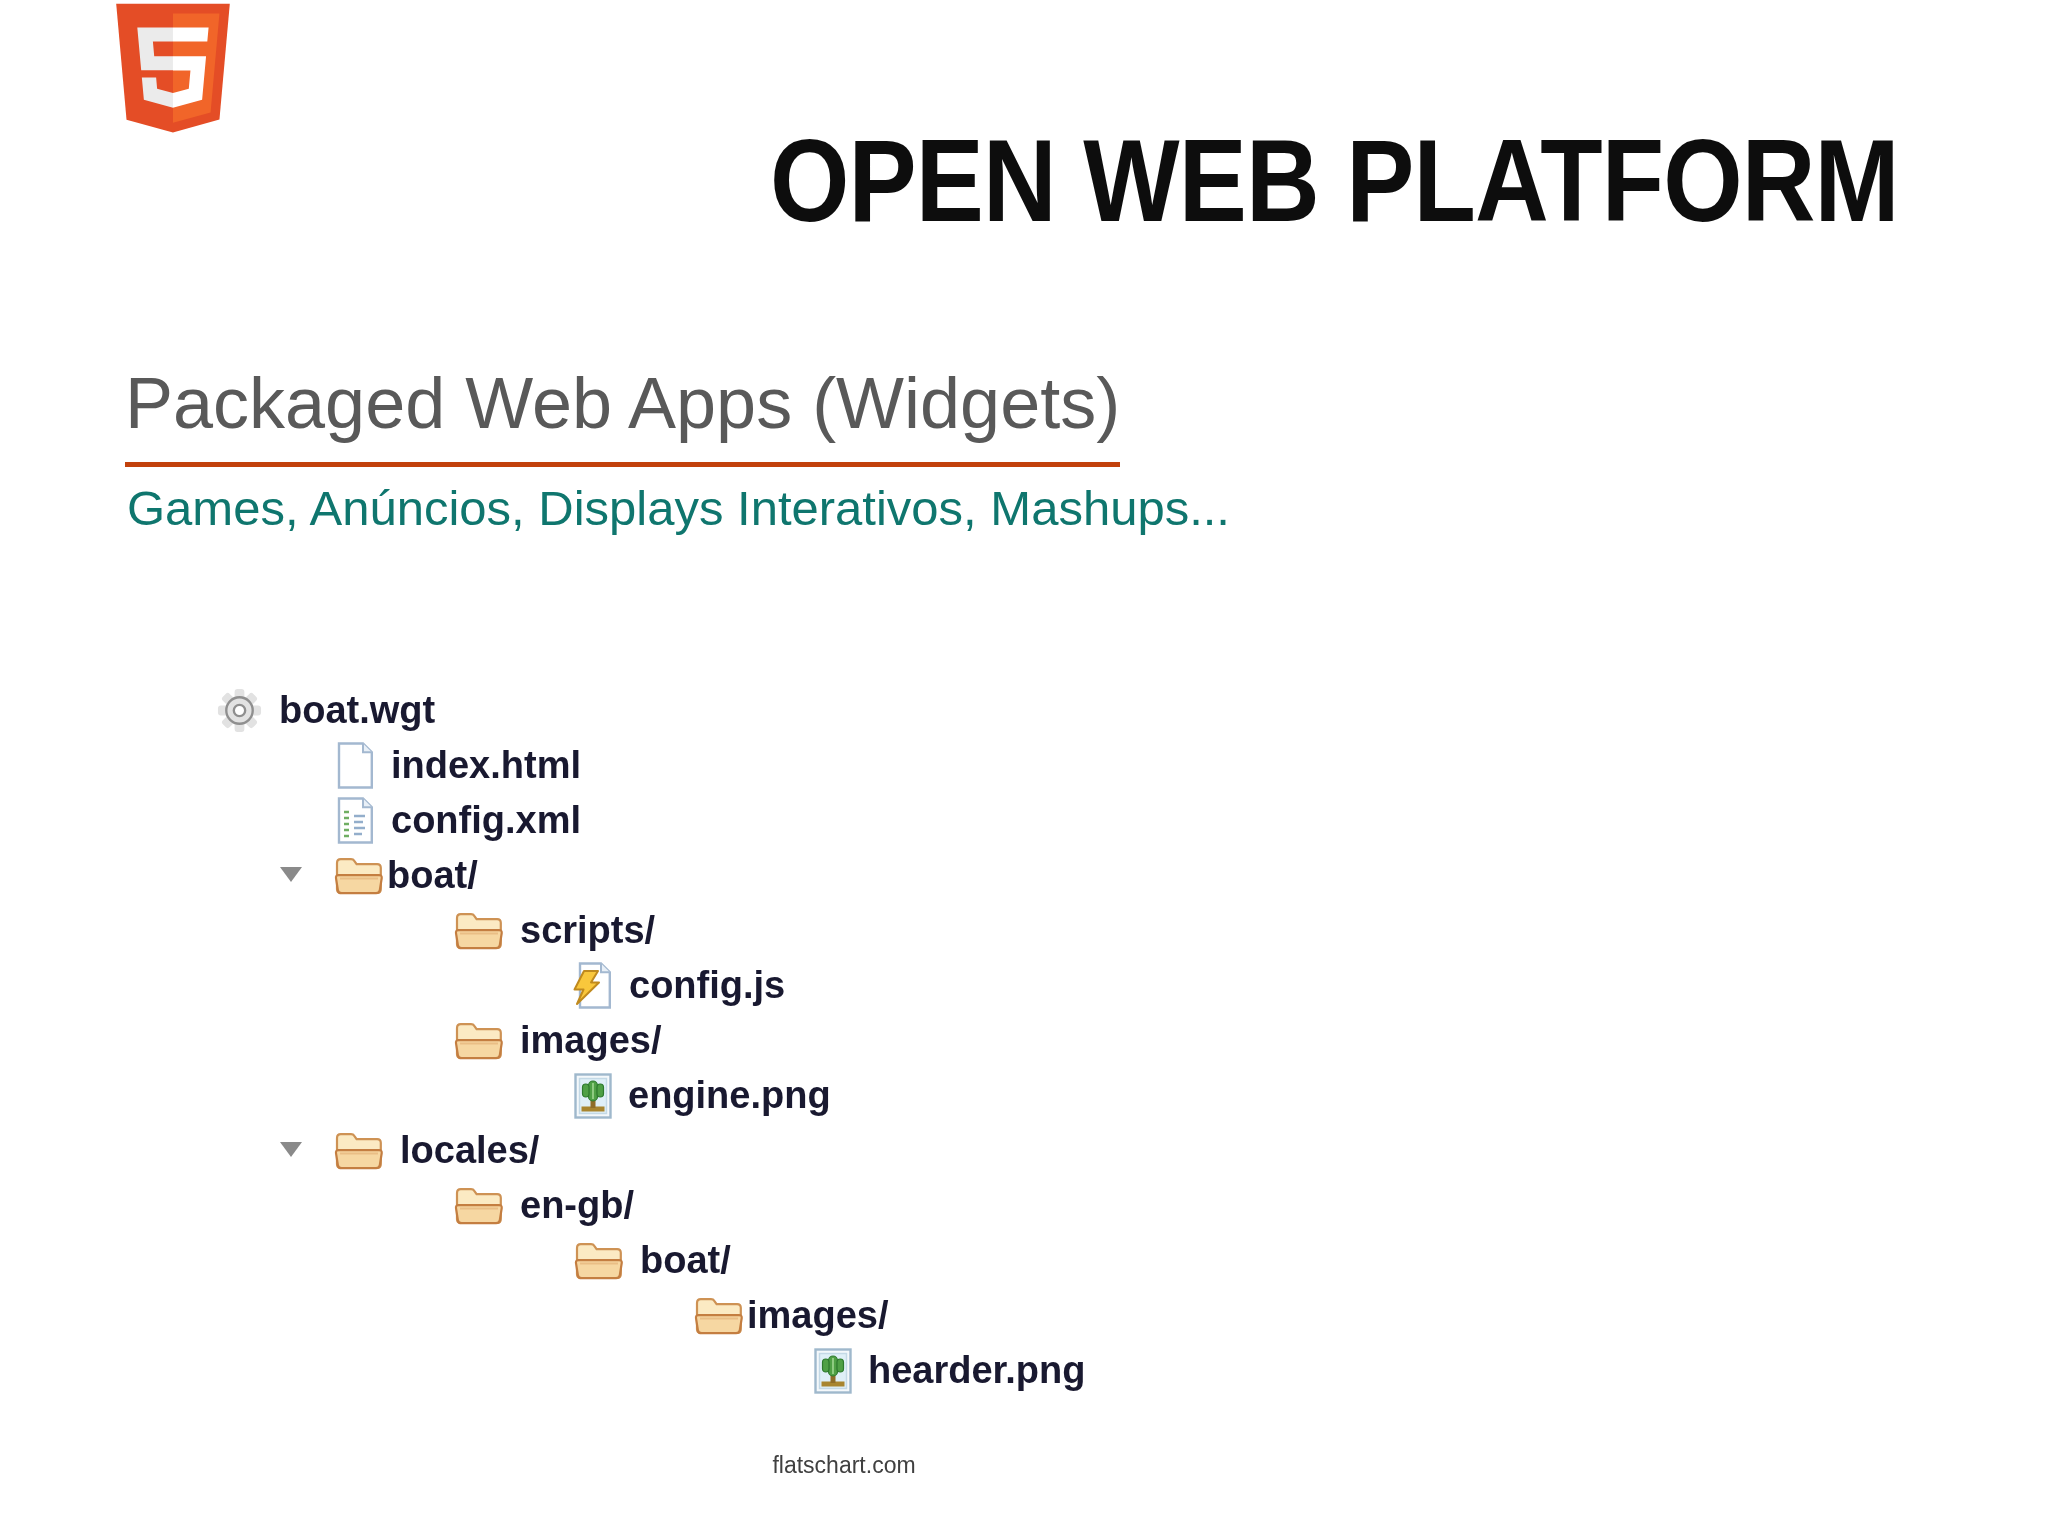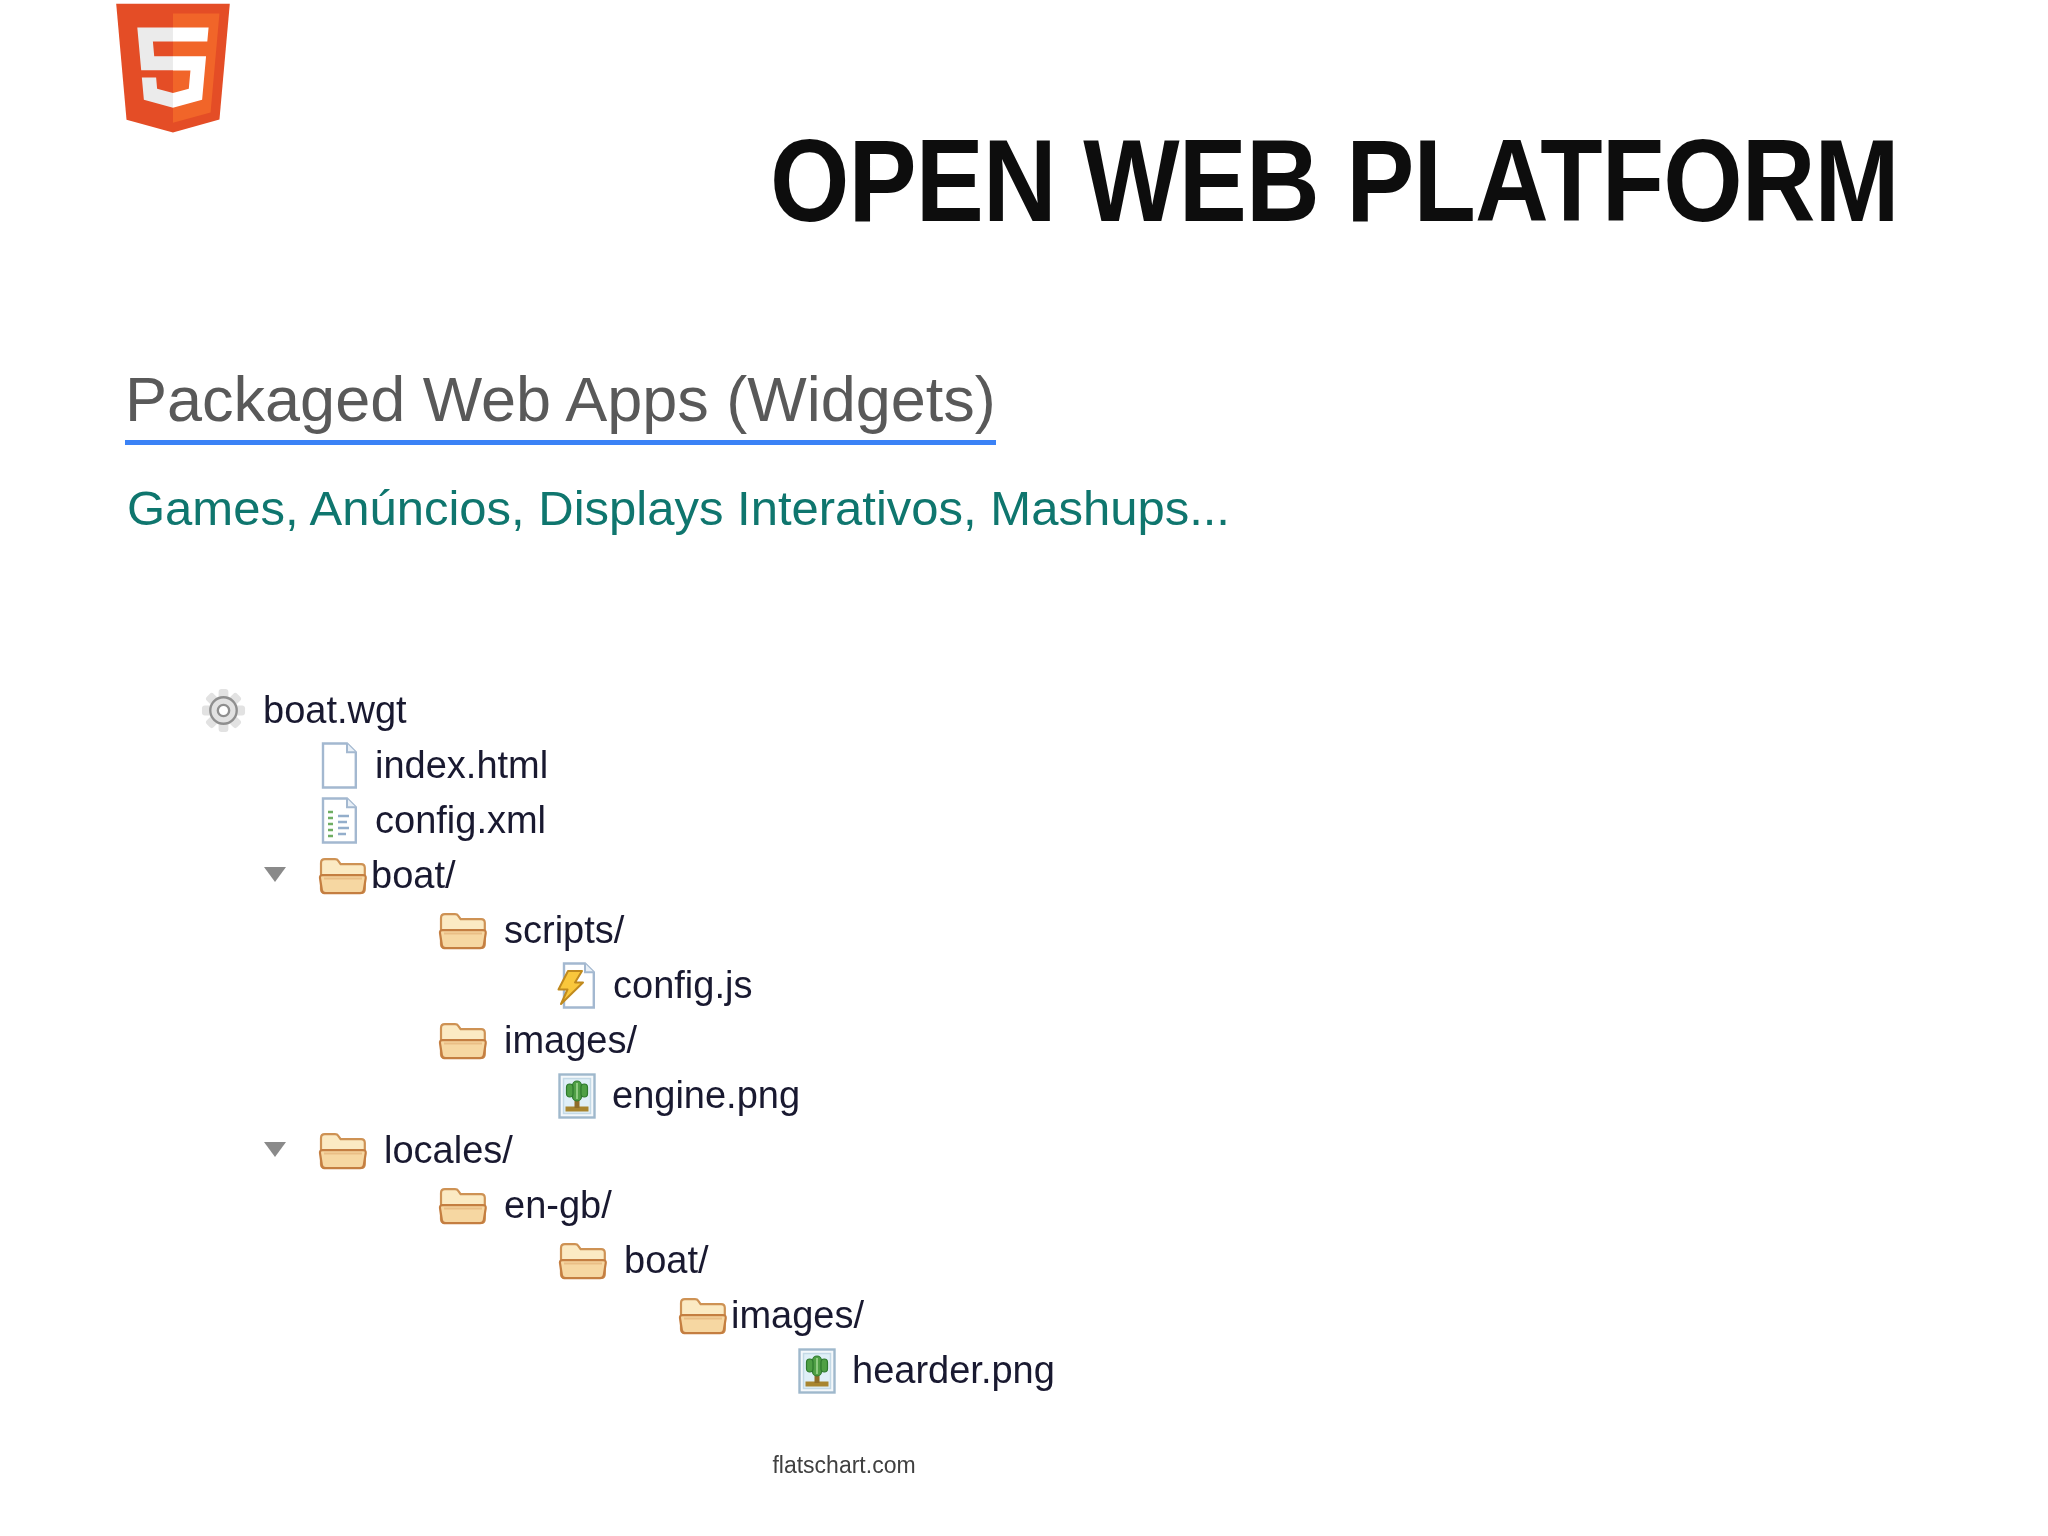--- a/index.html
+++ b/index.html
@@ -15,30 +15,30 @@
   
   .title{
     position:absolute;left:770px;top:123px;
     font-size:116px;font-weight:700;color:#0d0d0d;
     line-height:1;letter-spacing:-1px;white-space:nowrap;
     transform:scaleX(.88);transform-origin:left top;
   }
   
   .heading{
     position:absolute;left:125px;top:366px;
-    font-size:63px;font-weight:400;color:#595959;
+    font-size:72px;font-weight:400;color:#595959;
     line-height:1.05;white-space:nowrap;
-    display:inline-block;border-bottom:5px solid #3b82f6;padding-bottom:8px;
+    display:inline-block;border-bottom:5px solid #c2410c;padding-bottom:20px;
   }
   .subtitle{
     position:absolute;left:127px;top:479px;
     font-size:49px;color:#0f766e;line-height:1.2;white-space:nowrap;
   }
   
-  .tree{position:absolute;left:0;top:683px;width:2012px;}
+  .tree{position:absolute;left:16px;top:683px;width:2012px;font-weight:bold;}
   .tree-row{
     position:relative;display:flex;align-items:center;
     height:55px;padding-left:var(--ind);gap:16px;
   }
   .tree-row.tight{gap:3px;}
   .lbl{font-size:38px;color:#191930;white-space:nowrap;}
   .tri{
     position:absolute;left:264px;top:19px;width:0;height:0;
     border-left:11px solid transparent;border-right:11px solid transparent;
     border-top:15px solid #8a8a8a;

